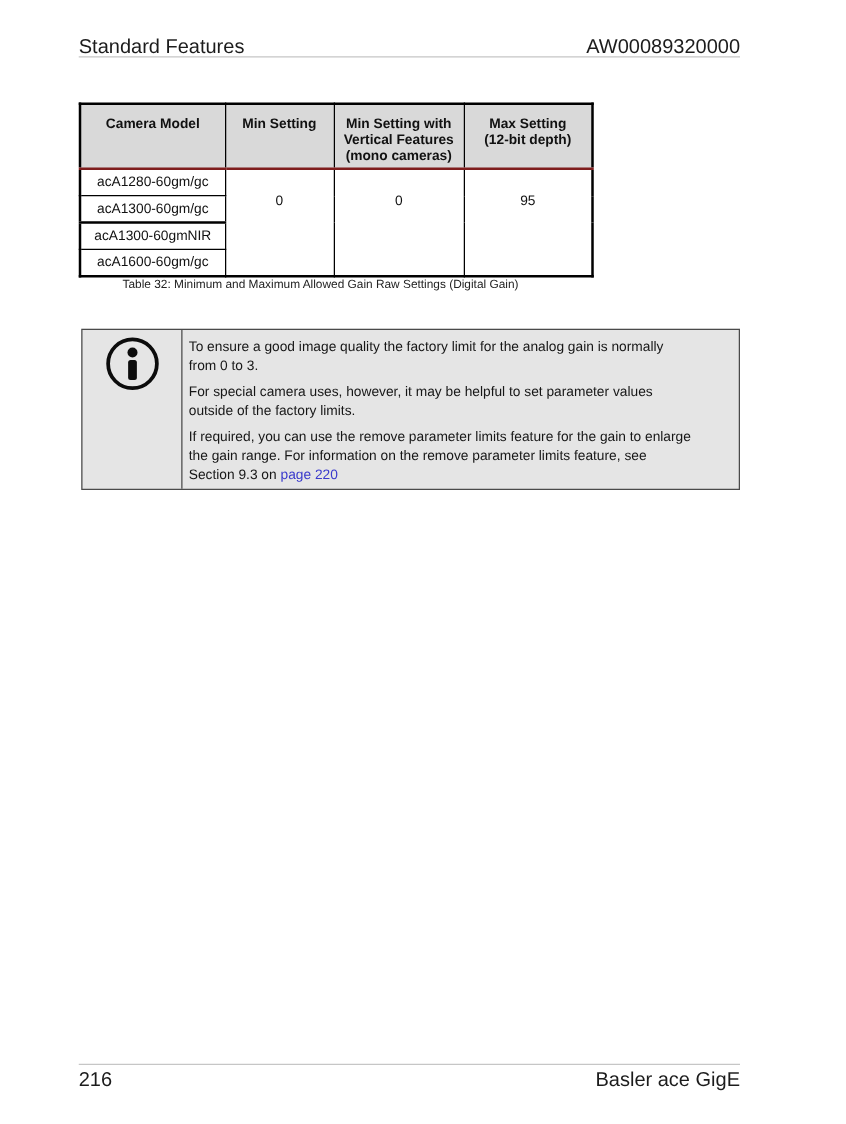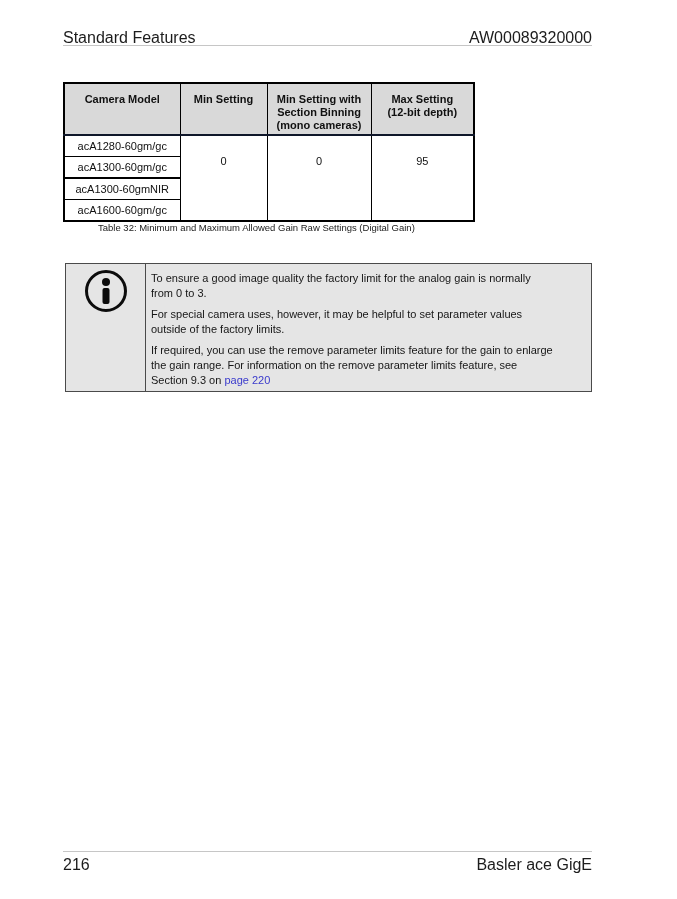--- a/index.html
+++ b/index.html
@@ -40,21 +40,21 @@
     text-align: center;
   }
   table.gain th {
     background: #d9d9d9;
     font-weight: bold;
     vertical-align: top;
     padding-top: 9px;
     height: 52px;
     line-height: 13px;
     white-space: pre-line;
-    border-bottom: 2px solid #0f172a;
+    border-bottom: 2px solid #7f1d1d;
   }
   table.gain td.model { height: 21px; line-height: 20px; }
   table.gain td.val {
     vertical-align: top; padding-top: 19px;
     background: #fff;
   }
   table.gain tr.group-start td.model { border-top: 2px solid #000; }
 
   .caption {
     position: absolute; left: 50px; top: 222px;
@@ -108,21 +108,21 @@
       <col style="width:116px">
         <col style="width:87px">
         <col style="width:104px">
         <col style="width:103px">
     </colgroup>
     <thead>
       <tr>
         <th>Camera Model</th>
         <th>Min Setting</th>
         <th>Min Setting with
-Section Binning
+Vertical Features
 (mono cameras)</th>
         <th>Max Setting
 (12-bit depth)</th>
       </tr>
     </thead>
     <tbody>
       <tr>
         <td class="model">acA1280-60gm/gc</td>
         <td class="val" rowspan="4">0</td>
         <td class="val" rowspan="4">0</td>

